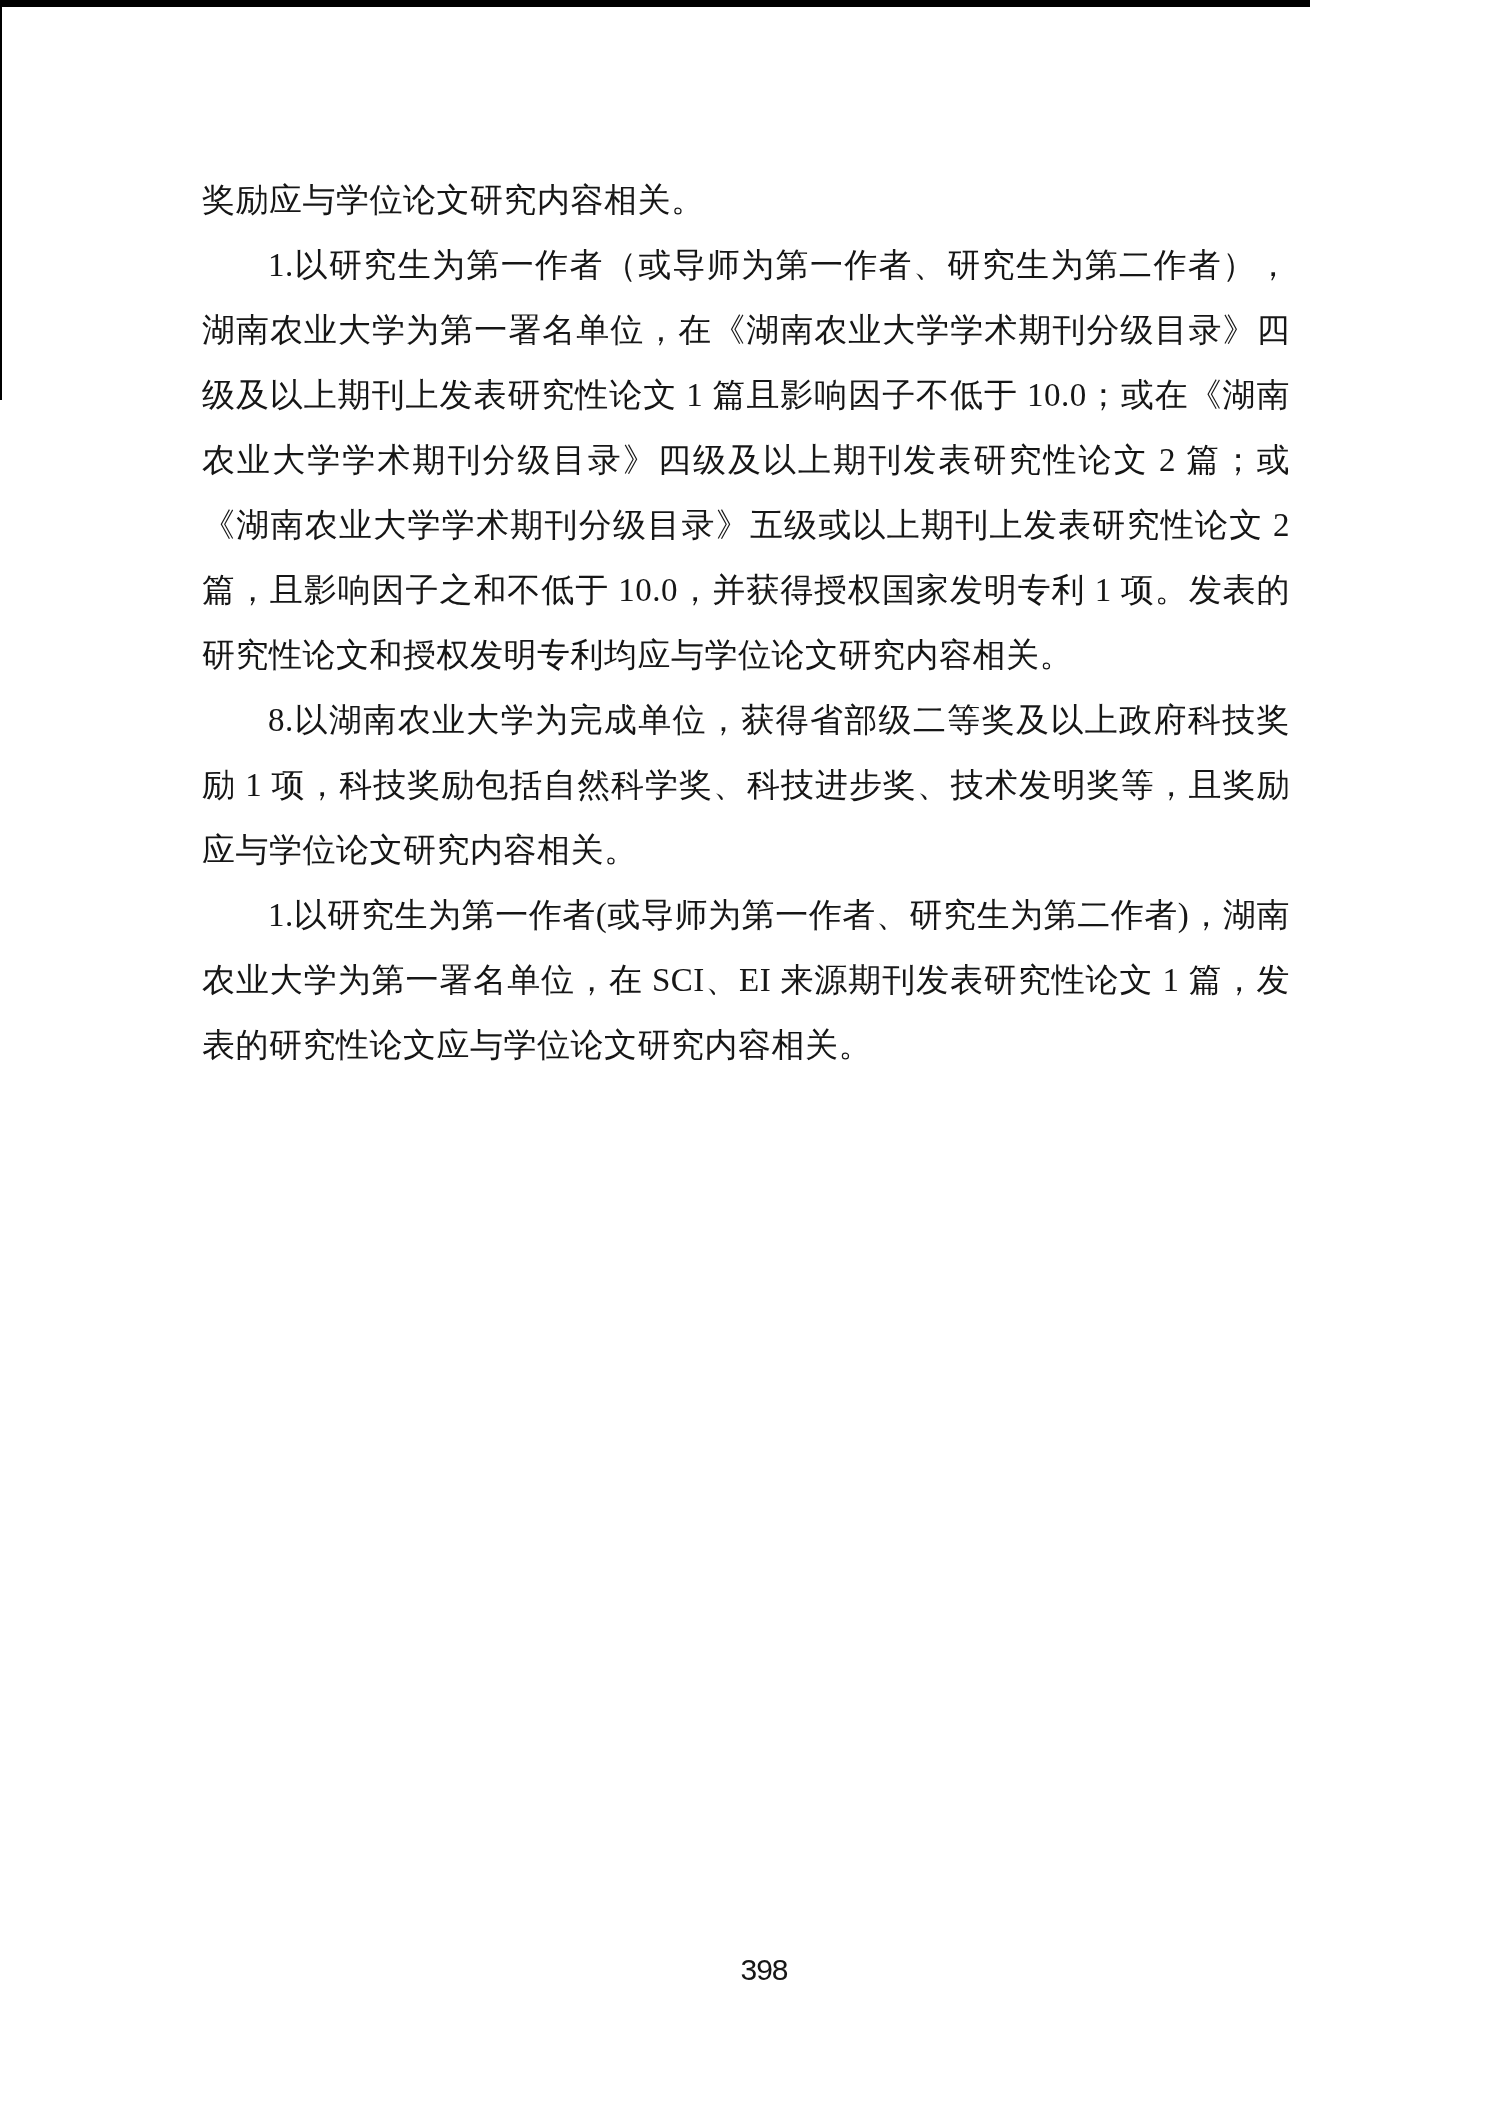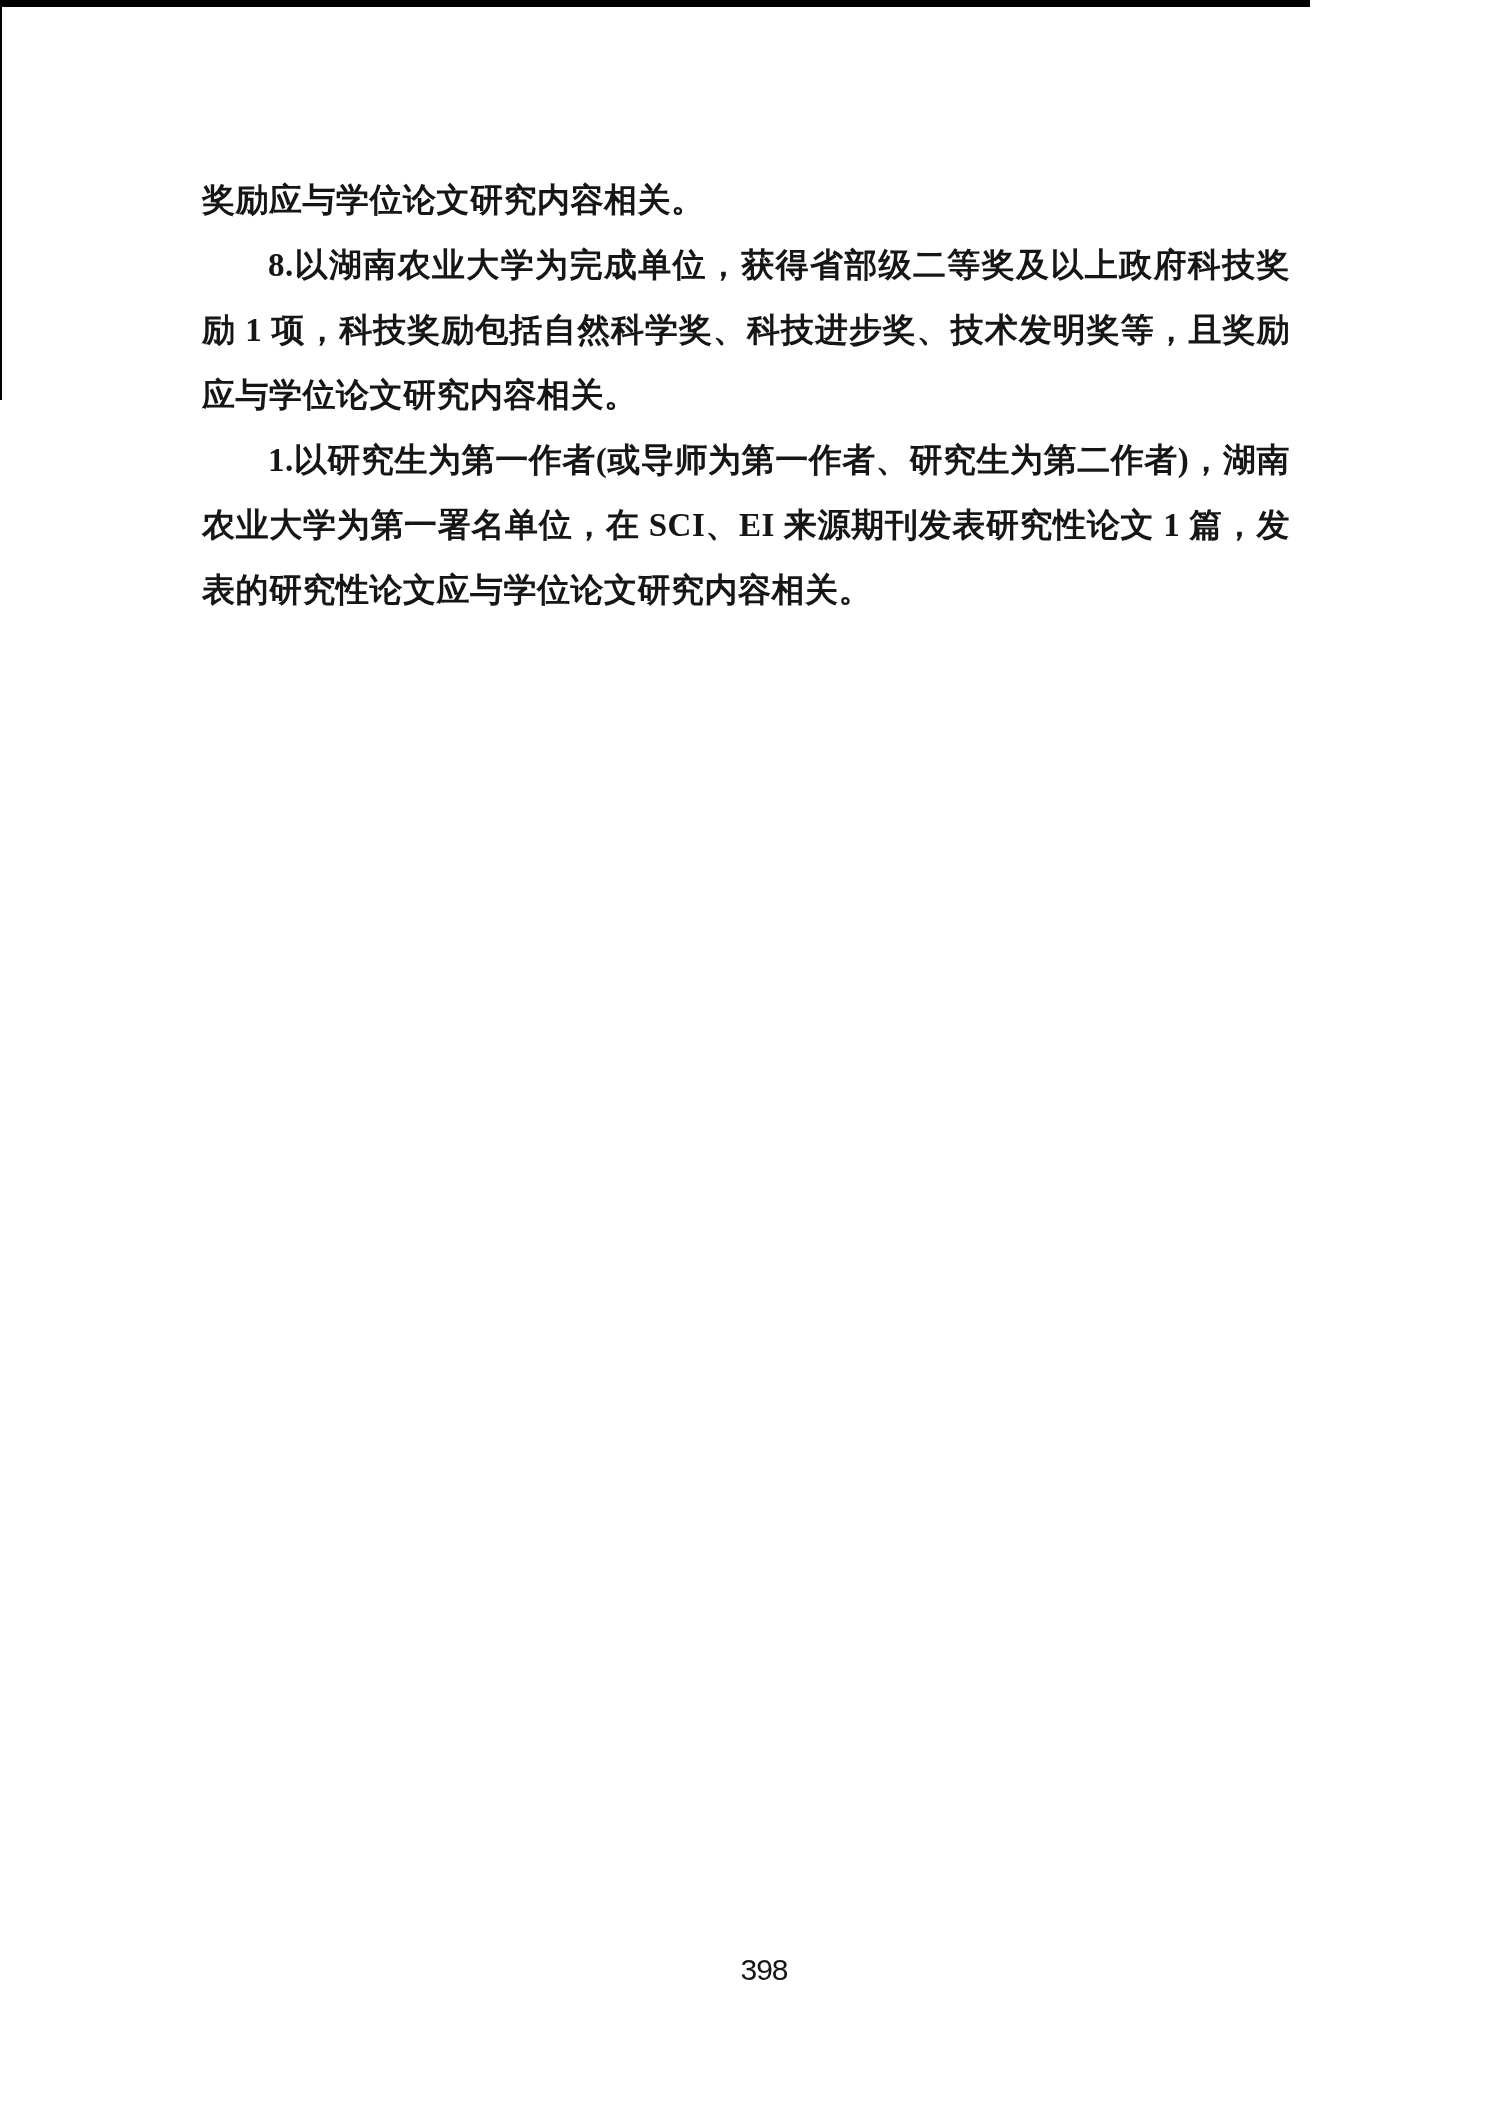--- a/index.html
+++ b/index.html
@@ -35,21 +35,20 @@
     font-size: 33px;
     line-height: 65px;
     color: var(--text-color, #161616);
     text-align: justify;
     text-align-last: left;
     letter-spacing: 0.5px;
   }
   .content p {
     margin: 0;
     padding: 0;
-    font-weight: bold;
   }
   .content p.indent {
     text-indent: 2em;
   }
   .content p.heading {
     font-family: "Liberation Sans", sans-serif;
     font-weight: 700;
     letter-spacing: 1px;
   }
   .page-number {
@@ -67,17 +66,18 @@
   }
 </style>
 </head>
 <body>
 
 <div class="page">
   <div class="scan-bar-top"></div>
   <div class="scan-line-left"></div>
   <div class="content">
       <p class="body">奖励应与学位论文研究内容相关。</p>
+      <p class="body indent">1.以研究生为第一作者（或导师为第一作者、研究生为第二作者），湖南农业大学为第一署名单位，在《湖南农业大学学术期刊分级目录》四级及以上期刊上发表研究性论文 1 篇且影响因子不低于 10.0；或在《湖南农业大学学术期刊分级目录》四级及以上期刊发表研究性论文 2 篇；或《湖南农业大学学术期刊分级目录》五级或以上期刊上发表研究性论文 2 篇，且影响因子之和不低于 10.0，并获得授权国家发明专利 1 项。发表的研究性论文和授权发明专利均应与学位论文研究内容相关。</p>
       <p class="body indent">8.以湖南农业大学为完成单位，获得省部级二等奖及以上政府科技奖励 1 项，科技奖励包括自然科学奖、科技进步奖、技术发明奖等，且奖励应与学位论文研究内容相关。</p>
       <p class="body indent">1.以研究生为第一作者(或导师为第一作者、研究生为第二作者)，湖南农业大学为第一署名单位，在 SCI、EI 来源期刊发表研究性论文 1 篇，发表的研究性论文应与学位论文研究内容相关。</p>
     </div>
   <div class="page-number">398</div>
 </div>
 
 </body></html>

